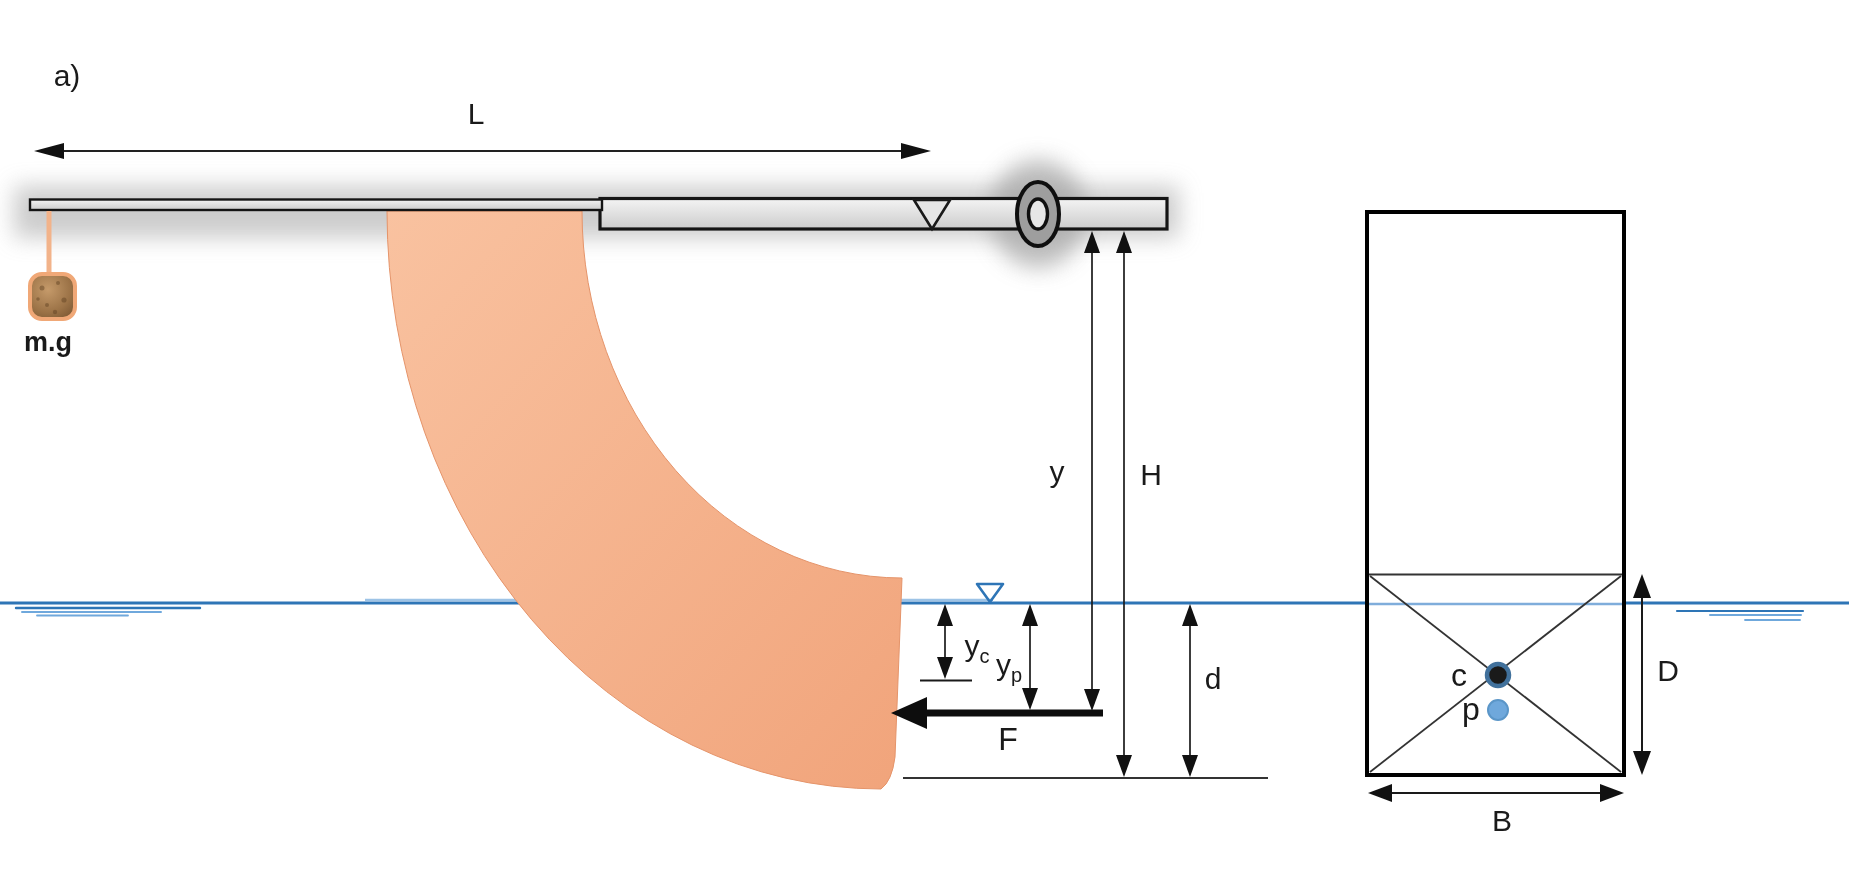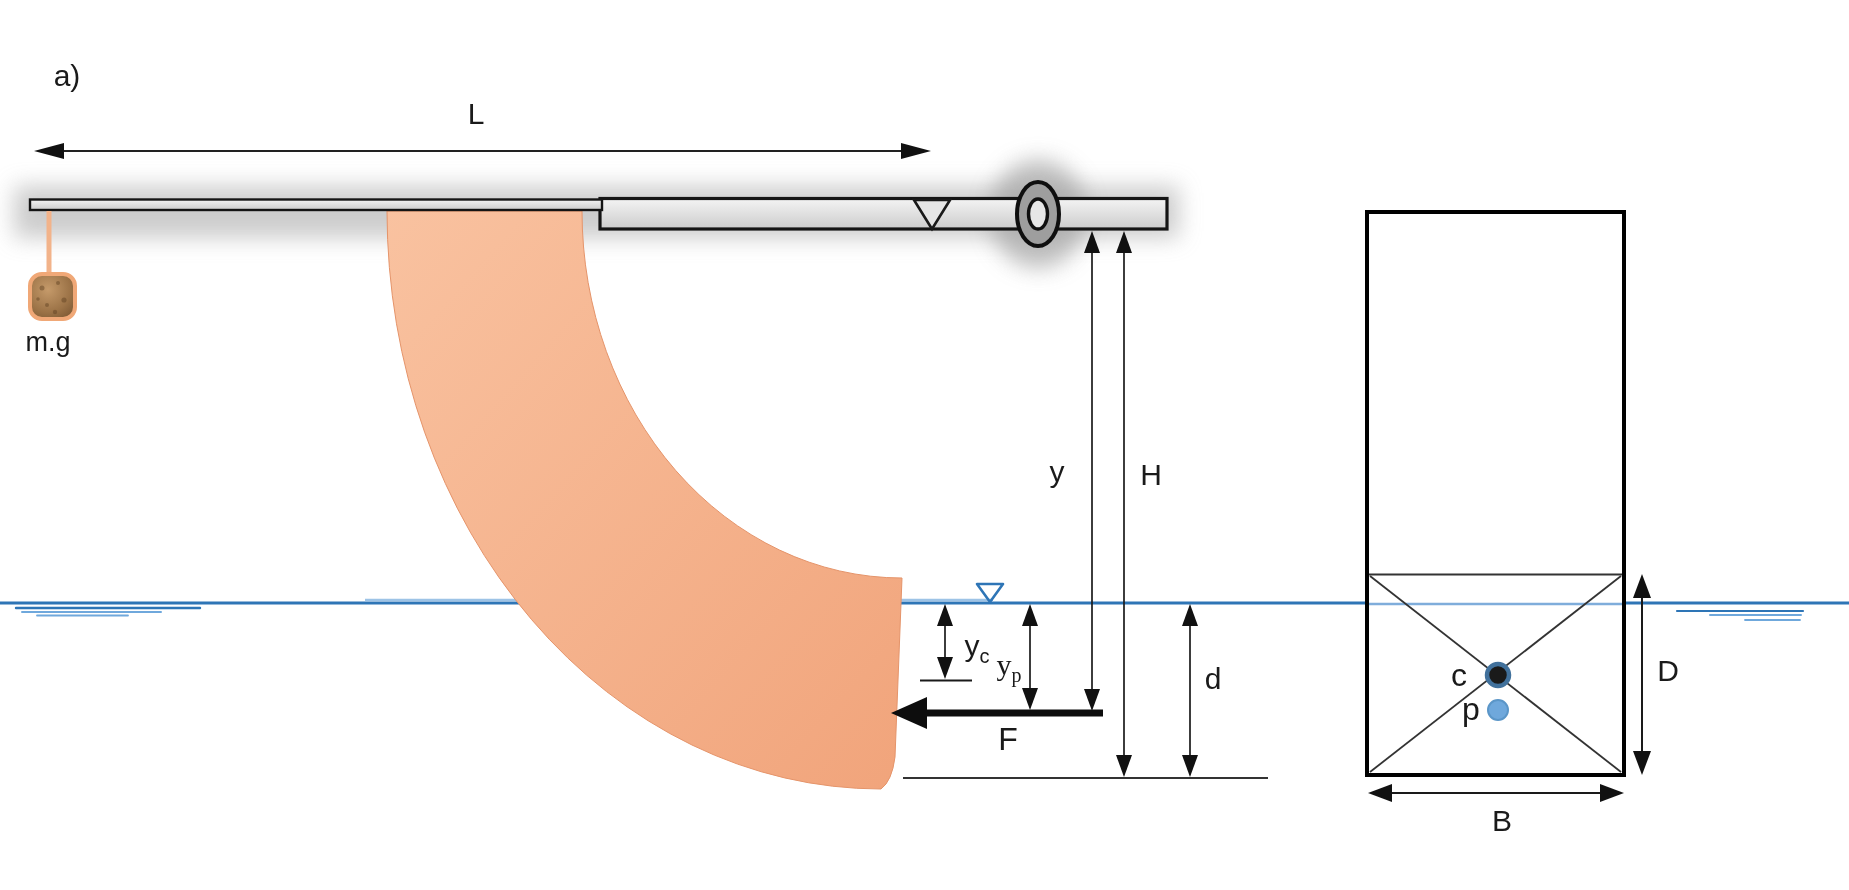--- a/index.html
+++ b/index.html
@@ -14,21 +14,21 @@
   .lbl{
     position:absolute;
     color:#1a1a1a;
     font-size:30px;
     line-height:1;
     transform:translate(-50%,-50%);
     white-space:nowrap;
     user-select:none;
   }
   .lbl sub{font-size:20px;line-height:1;}
-  .lbl.small{font-size:27px;}
+  .lbl.small{font-size:27px;font-weight:bold;}
   .lbl.big{font-size:32px;}
 </style>
 </head>
 <body>
 
 <div class="stage">
 
 <svg width="1849" height="890" viewBox="0 0 1849 890">
   <defs>
     <linearGradient id="beamGrad" x1="0" y1="0" x2="0" y2="1">
@@ -154,20 +154,20 @@
   </g>
 </svg>
 
 <div class="lbl" style="left:67px;top:76px;">a)</div>
 <div class="lbl" style="left:476px;top:114px;">L</div>
 <div class="lbl small" style="left:48px;top:342px;">m.g</div>
 <div class="lbl" style="left:1057px;top:472px;">y</div>
 <div class="lbl" style="left:1151px;top:475px;">H</div>
 <div class="lbl" style="left:1213px;top:679px;">d</div>
 <div class="lbl" style="left:931px;top:648px;margin-left:46px;"><span>y</span><sub>c</sub></div>
-<div class="lbl" style="left:1009px;top:667px;font-family:Liberation Serif, serif;"><span>y</span><sub>p</sub></div>
+<div class="lbl" style="left:1009px;top:667px;"><span>y</span><sub>p</sub></div>
 <div class="lbl big" style="left:1008px;top:739px;">F</div>
 <div class="lbl big" style="left:1459px;top:675px;">c</div>
 <div class="lbl big" style="left:1471px;top:709px;">p</div>
 <div class="lbl" style="left:1668px;top:671px;">D</div>
 <div class="lbl" style="left:1502px;top:821px;">B</div>
 
 </div>
 
 </body></html>

